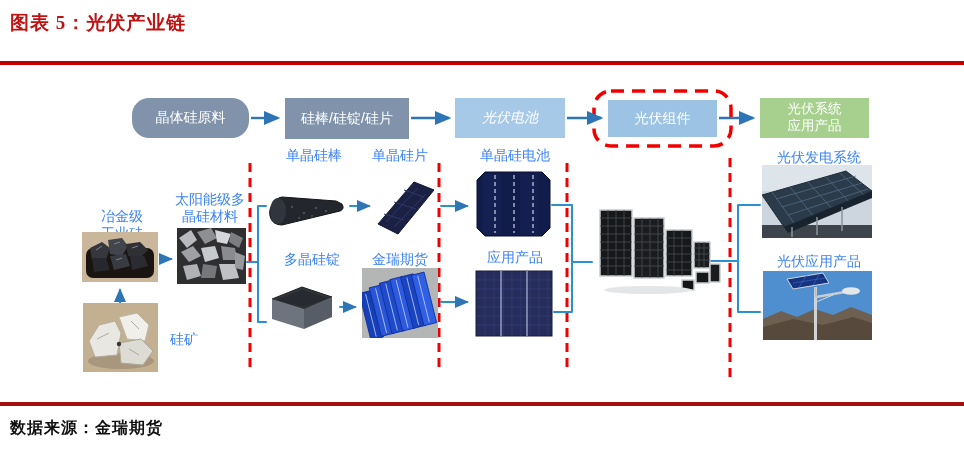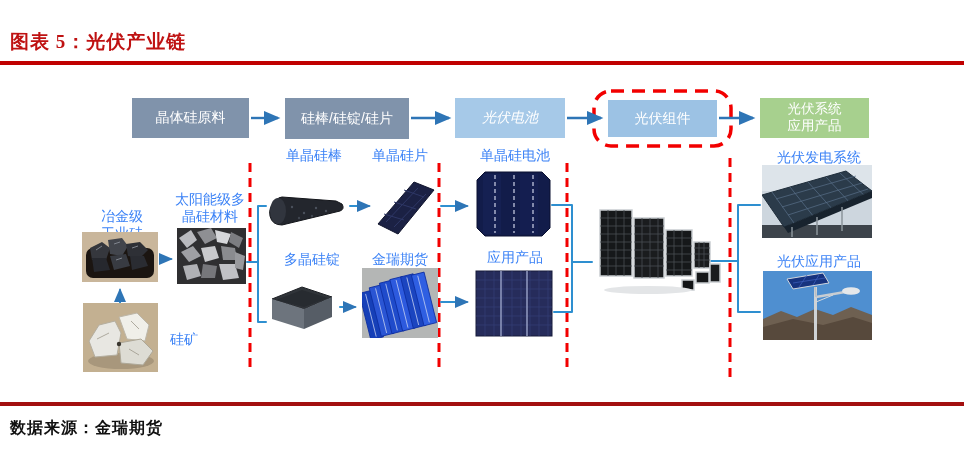--- a/index.html
+++ b/index.html
@@ -1,28 +1,28 @@
 <!DOCTYPE html>
 <html><head>
 <meta charset="utf-8">
 <style>
   html,body{margin:0;padding:0;background:#ffffff;}
   .page{position:relative;width:964px;height:460px;background:#ffffff;overflow:hidden;
         font-family:"Liberation Sans", sans-serif;}
   .title{position:absolute;left:10px;top:10px;font-family:"Liberation Serif", serif;
-         font-weight:bold;font-size:19px;color:#bf1212;letter-spacing:1px;margin-top:19px;}
+         font-weight:bold;font-size:19px;color:#bf1212;letter-spacing:1px;}
   .rule{position:absolute;left:0;width:964px;}
   .rule-top{top:61px;height:4px;background:#c00000;}
   .rule-bottom{top:402px;height:4px;background:#a30f0f;}
   .source{position:absolute;left:10px;top:418px;font-family:"Liberation Serif", serif;
           font-weight:bold;font-size:16px;color:#111;letter-spacing:1px;}
   .overlay{position:absolute;left:0;top:0;width:964px;height:460px;pointer-events:none;}
   .fbox{position:absolute;display:flex;align-items:center;justify-content:center;
         color:#fff;font-size:14px;text-align:center;white-space:pre-line;line-height:1.25;}
-  .b1{left:132px;top:98px;width:117px;height:40px;background:#8093ab;}
+  .b1{left:132px;top:98px;width:117px;height:40px;background:#8093ab;border-radius:17px;}
   .b2{left:285px;top:98px;width:124px;height:41px;background:#8093ab;}
   .b3{left:455px;top:98px;width:110px;height:40px;background:#a6c9e8;font-style:italic;}
   .b4{left:608px;top:100px;width:109px;height:37px;background:#9cc2e4;}
   .b5{left:760px;top:98px;width:109px;height:40px;background:#a7d08e;font-size:13.5px;}
   .lbl{position:absolute;color:#3b82f6;font-size:14px;text-align:center;
        white-space:pre-line;line-height:1.22;}
   .l-mono-rod{left:270px;top:147px;width:88px;}
   .l-mono-wafer{left:358px;top:147px;width:84px;}
   .l-mono-cell{left:468px;top:147px;width:94px;}
   .l-poly-ingot{left:268px;top:251px;width:88px;}

